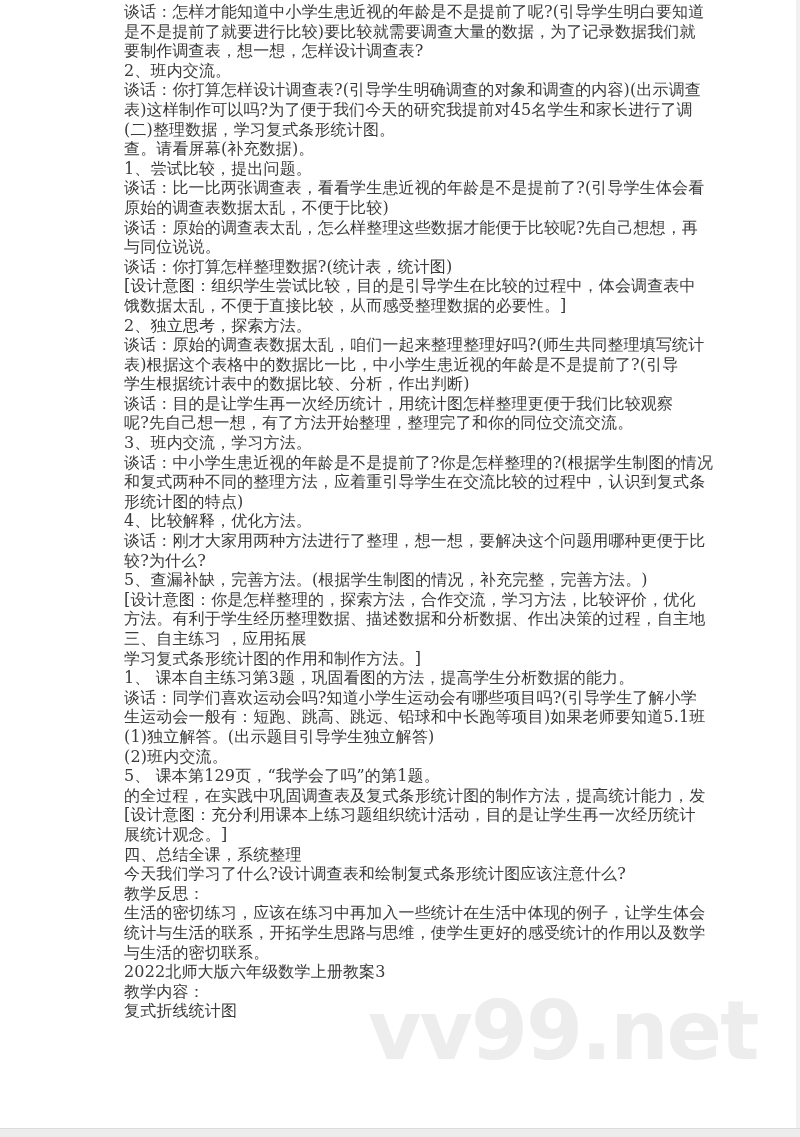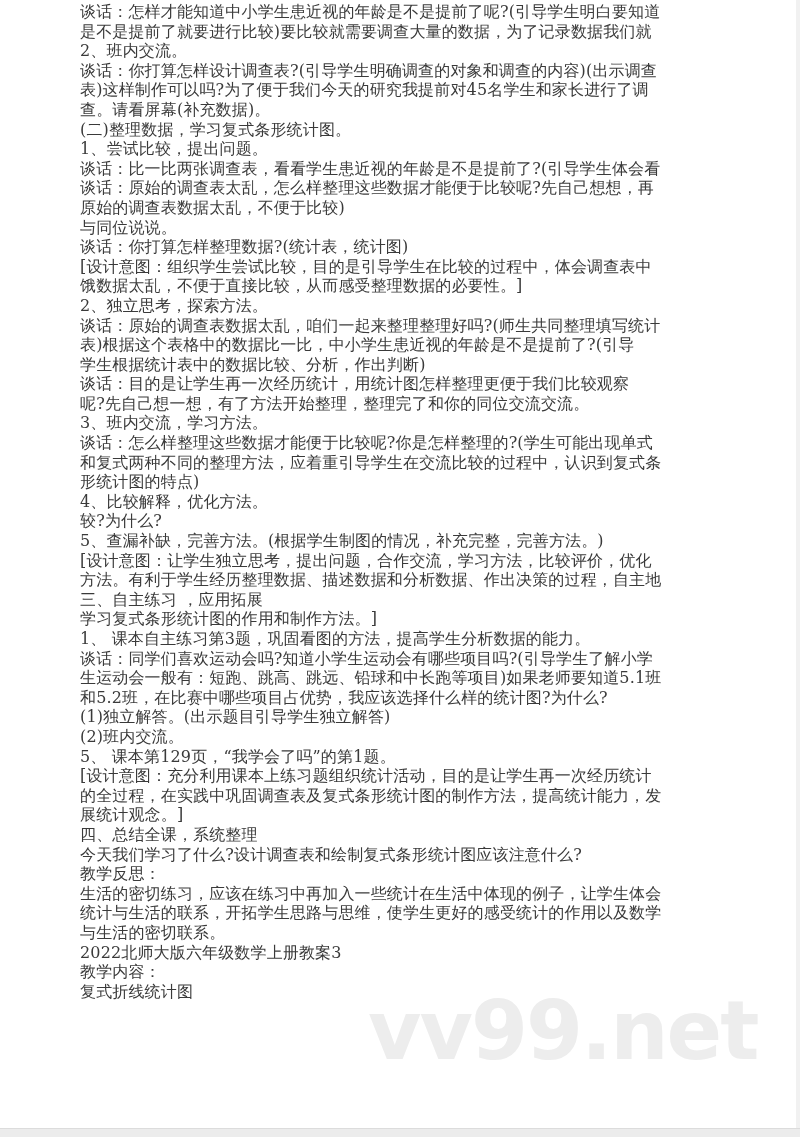--- a/index.html
+++ b/index.html
@@ -26,69 +26,70 @@
     letter-spacing: 0.15px;
   }
   .line { white-space: nowrap; height: 19.6px; }
   .watermark {
     position: absolute; left: 368px; top: 990px;
     font-family: "DejaVu Sans", "Liberation Sans", sans-serif;
     font-weight: bold; font-size: 82px; color: #ededed;
     letter-spacing: -2px; line-height: 82px;
     z-index: 0; user-select: none;
   }
-  .content { z-index: 1; }
+  .content { z-index: 1; margin-left: 44px; }
 </style>
 </head>
 <body>
 
 <div class="page">
   <div class="watermark">vv99.net</div>
   <div class="content" id="doc-body">
       <div class="line">谈话：怎样才能知道中小学生患近视的年龄是不是提前了呢?(引导学生明白要知道</div>
       <div class="line">是不是提前了就要进行比较)要比较就需要调查大量的数据，为了记录数据我们就</div>
+      <div class="line">要制作调查表，想一想，怎样设计调查表?</div>
       <div class="line">2、班内交流。</div>
       <div class="line">谈话：你打算怎样设计调查表?(引导学生明确调查的对象和调查的内容)(出示调查</div>
       <div class="line">表)这样制作可以吗?为了便于我们今天的研究我提前对45名学生和家长进行了调</div>
+      <div class="line">(二)整理数据，学习复式条形统计图。</div>
       <div class="line">查。请看屏幕(补充数据)。</div>
-      <div class="line">(二)整理数据，学习复式条形统计图。</div>
       <div class="line">1、尝试比较，提出问题。</div>
       <div class="line">谈话：比一比两张调查表，看看学生患近视的年龄是不是提前了?(引导学生体会看</div>
+      <div class="line">原始的调查表数据太乱，不便于比较)</div>
       <div class="line">谈话：原始的调查表太乱，怎么样整理这些数据才能便于比较呢?先自己想想，再</div>
-      <div class="line">原始的调查表数据太乱，不便于比较)</div>
       <div class="line">与同位说说。</div>
       <div class="line">谈话：你打算怎样整理数据?(统计表，统计图)</div>
       <div class="line">[设计意图：组织学生尝试比较，目的是引导学生在比较的过程中，体会调查表中</div>
       <div class="line">饿数据太乱，不便于直接比较，从而感受整理数据的必要性。]</div>
       <div class="line">2、独立思考，探索方法。</div>
       <div class="line">谈话：原始的调查表数据太乱，咱们一起来整理整理好吗?(师生共同整理填写统计</div>
       <div class="line">表)根据这个表格中的数据比一比，中小学生患近视的年龄是不是提前了?(引导</div>
       <div class="line">学生根据统计表中的数据比较、分析，作出判断)</div>
       <div class="line">谈话：目的是让学生再一次经历统计，用统计图怎样整理更便于我们比较观察</div>
       <div class="line">呢?先自己想一想，有了方法开始整理，整理完了和你的同位交流交流。</div>
       <div class="line">3、班内交流，学习方法。</div>
-      <div class="line">谈话：怎么样整理这些数据才能便于比较呢?你是怎样整理的?(学生可能出现单式</div>
+      <div class="line">谈话：中小学生患近视的年龄是不是提前了?你是怎样整理的?(根据学生制图的情况</div>
       <div class="line">和复式两种不同的整理方法，应着重引导学生在交流比较的过程中，认识到复式条</div>
       <div class="line">形统计图的特点)</div>
       <div class="line">4、比较解释，优化方法。</div>
+      <div class="line">谈话：刚才大家用两种方法进行了整理，想一想，要解决这个问题用哪种更便于比</div>
       <div class="line">较?为什么?</div>
       <div class="line">5、查漏补缺，完善方法。(根据学生制图的情况，补充完整，完善方法。)</div>
-      <div class="line">[设计意图：让学生独立思考，提出问题，合作交流，学习方法，比较评价，优化</div>
+      <div class="line">[设计意图：你是怎样整理的，探索方法，合作交流，学习方法，比较评价，优化</div>
       <div class="line">方法。有利于学生经历整理数据、描述数据和分析数据、作出决策的过程，自主地</div>
       <div class="line">三、自主练习 ，应用拓展</div>
       <div class="line">学习复式条形统计图的作用和制作方法。]</div>
       <div class="line">1、 课本自主练习第3题，巩固看图的方法，提高学生分析数据的能力。</div>
       <div class="line">谈话：同学们喜欢运动会吗?知道小学生运动会有哪些项目吗?(引导学生了解小学</div>
       <div class="line">生运动会一般有：短跑、跳高、跳远、铅球和中长跑等项目)如果老师要知道5.1班</div>
-      <div class="line">和5.2班，在比赛中哪些项目占优势，我应该选择什么样的统计图?为什么?</div>
       <div class="line">(1)独立解答。(出示题目引导学生独立解答)</div>
       <div class="line">(2)班内交流。</div>
       <div class="line">5、 课本第129页，“我学会了吗”的第1题。</div>
+      <div class="line">的全过程，在实践中巩固调查表及复式条形统计图的制作方法，提高统计能力，发</div>
       <div class="line">[设计意图：充分利用课本上练习题组织统计活动，目的是让学生再一次经历统计</div>
-      <div class="line">的全过程，在实践中巩固调查表及复式条形统计图的制作方法，提高统计能力，发</div>
       <div class="line">展统计观念。]</div>
       <div class="line">四、总结全课，系统整理</div>
       <div class="line">今天我们学习了什么?设计调查表和绘制复式条形统计图应该注意什么?</div>
       <div class="line">教学反思：</div>
       <div class="line">生活的密切练习，应该在练习中再加入一些统计在生活中体现的例子，让学生体会</div>
       <div class="line">统计与生活的联系，开拓学生思路与思维，使学生更好的感受统计的作用以及数学</div>
       <div class="line">与生活的密切联系。</div>
       <div class="line">2022北师大版六年级数学上册教案3</div>
       <div class="line">教学内容：</div>
       <div class="line">复式折线统计图</div>

